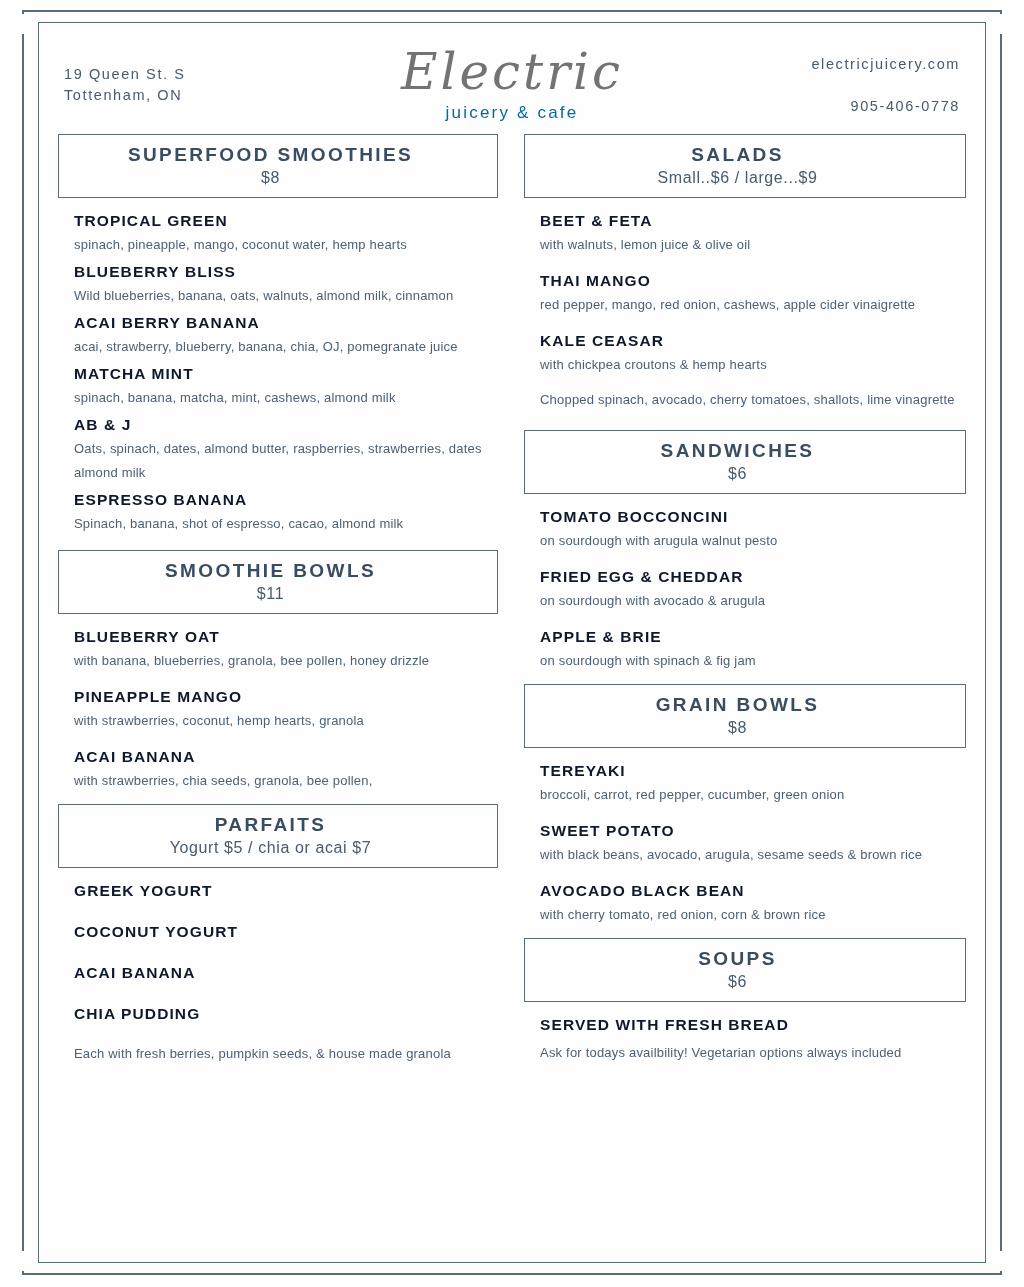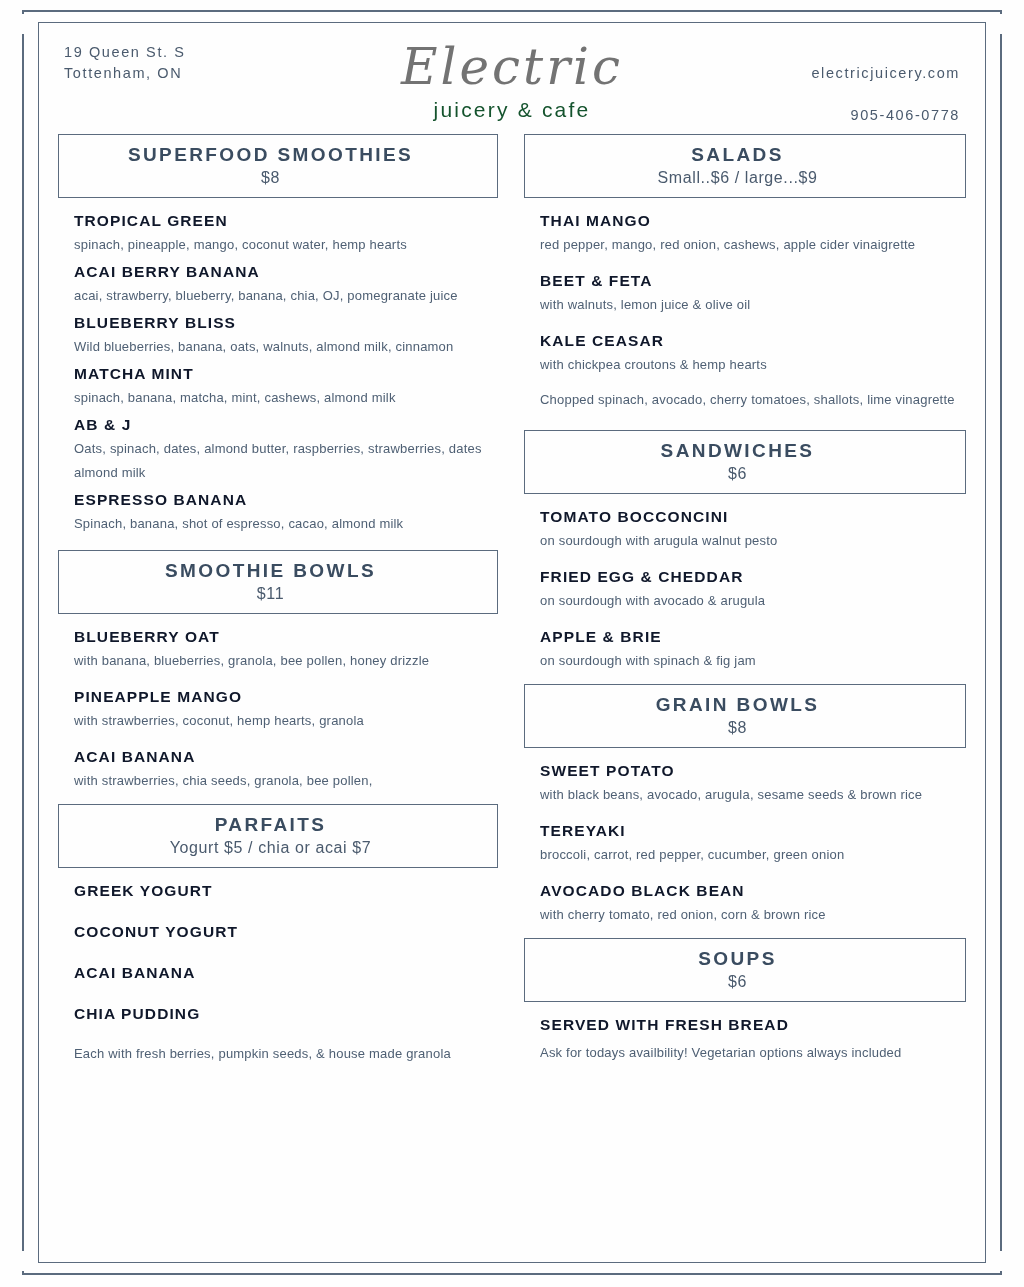--- a/index.html
+++ b/index.html
@@ -55,21 +55,21 @@
     position: absolute;
     left: 58px;
     top: 34px;
     right: 58px;
     bottom: 40px;
   }
 
   
   .header {
     display: flex;
-    align-items: flex-start;
+    align-items: center;
     justify-content: space-between;
     padding: 8px 6px 0 6px;
     height: 86px;
     gap: 20px;
   }
   .addr, .contact {
     font-size: 14.5px;
     letter-spacing: 1.6px;
     line-height: 21px;
     color: #4a5a6d;
@@ -84,23 +84,23 @@
   }
   .brand-name {
     font-family: "DejaVu Serif", serif;
     font-style: italic;
     font-size: 50px;
     letter-spacing: 3px;
     color: #737373;
     line-height: 58px;
   }
   .brand-sub {
-    font-size: 21px;
+    font-size: 17px;
     letter-spacing: 2.2px;
-    color: #14532d;
+    color: #0369a1;
     margin-top: 2px;
   }
 
   
   .columns {
     display: flex;
     gap: 26px;
     margin-top: 6px;
   }
   .col { width: 444px; }
@@ -186,28 +186,28 @@
           <div class="section-head">
             <div class="section-title">SUPERFOOD SMOOTHIES</div>
             <div class="section-price">$8</div>
           </div>
           <div class="items">
             <div class="item">
               <div class="item-name">TROPICAL GREEN</div>
               <div class="item-desc">spinach, pineapple, mango, coconut water, hemp hearts</div>
             </div>
             <div class="item">
+              <div class="item-name">BLUEBERRY BLISS</div>
+              <div class="item-desc">Wild blueberries, banana, oats, walnuts, almond milk, cinnamon</div>
+            </div>
+            <div class="item">
               <div class="item-name">ACAI BERRY BANANA</div>
               <div class="item-desc">acai, strawberry, blueberry, banana, chia, OJ, pomegranate juice</div>
             </div>
             <div class="item">
-              <div class="item-name">BLUEBERRY BLISS</div>
-              <div class="item-desc">Wild blueberries, banana, oats, walnuts, almond milk, cinnamon</div>
-            </div>
-            <div class="item">
               <div class="item-name">MATCHA MINT</div>
               <div class="item-desc">spinach, banana, matcha, mint, cashews, almond milk</div>
             </div>
             <div class="item">
               <div class="item-name">AB &amp; J</div>
               <div class="item-desc">Oats, spinach, dates, almond butter, raspberries, strawberries, dates almond milk</div>
             </div>
             <div class="item">
               <div class="item-name">ESPRESSO BANANA</div>
               <div class="item-desc">Spinach, banana, shot of espresso, cacao, almond milk</div>
@@ -264,28 +264,28 @@
 
       <div class="col right">
 
         <div>
           <div class="section-head">
             <div class="section-title">SALADS</div>
             <div class="section-price">Small..$6 / large...$9</div>
           </div>
           <div class="items spaced">
             <div class="item">
+              <div class="item-name">BEET &amp; FETA</div>
+              <div class="item-desc">with walnuts, lemon juice &amp; olive oil</div>
+            </div>
+            <div class="item">
               <div class="item-name">THAI MANGO</div>
               <div class="item-desc">red pepper, mango, red onion, cashews, apple cider vinaigrette</div>
             </div>
             <div class="item">
-              <div class="item-name">BEET &amp; FETA</div>
-              <div class="item-desc">with walnuts, lemon juice &amp; olive oil</div>
-            </div>
-            <div class="item">
               <div class="item-name">KALE CEASAR</div>
               <div class="item-desc">with chickpea croutons &amp; hemp hearts</div>
             </div>
             <div class="item">
               <div class="item-desc">Chopped spinach, avocado, cherry tomatoes, shallots, lime vinagrette</div>
             </div>
           </div>
         </div>
 
         <div class="mt-18">
@@ -309,26 +309,26 @@
           </div>
         </div>
 
         <div class="mt-22">
           <div class="section-head">
             <div class="section-title">GRAIN BOWLS</div>
             <div class="section-price">$8</div>
           </div>
           <div class="items spaced">
             <div class="item">
+              <div class="item-name">TEREYAKI</div>
+              <div class="item-desc">broccoli, carrot, red pepper, cucumber, green onion</div>
+            </div>
+            <div class="item">
               <div class="item-name">SWEET POTATO</div>
               <div class="item-desc">with black beans, avocado, arugula, sesame seeds &amp; brown rice</div>
-            </div>
-            <div class="item">
-              <div class="item-name">TEREYAKI</div>
-              <div class="item-desc">broccoli, carrot, red pepper, cucumber, green onion</div>
             </div>
             <div class="item">
               <div class="item-name">AVOCADO BLACK BEAN</div>
               <div class="item-desc"> with cherry tomato, red onion, corn &amp; brown rice</div>
             </div>
           </div>
         </div>
 
         <div class="mt-10">
           <div class="section-head">

